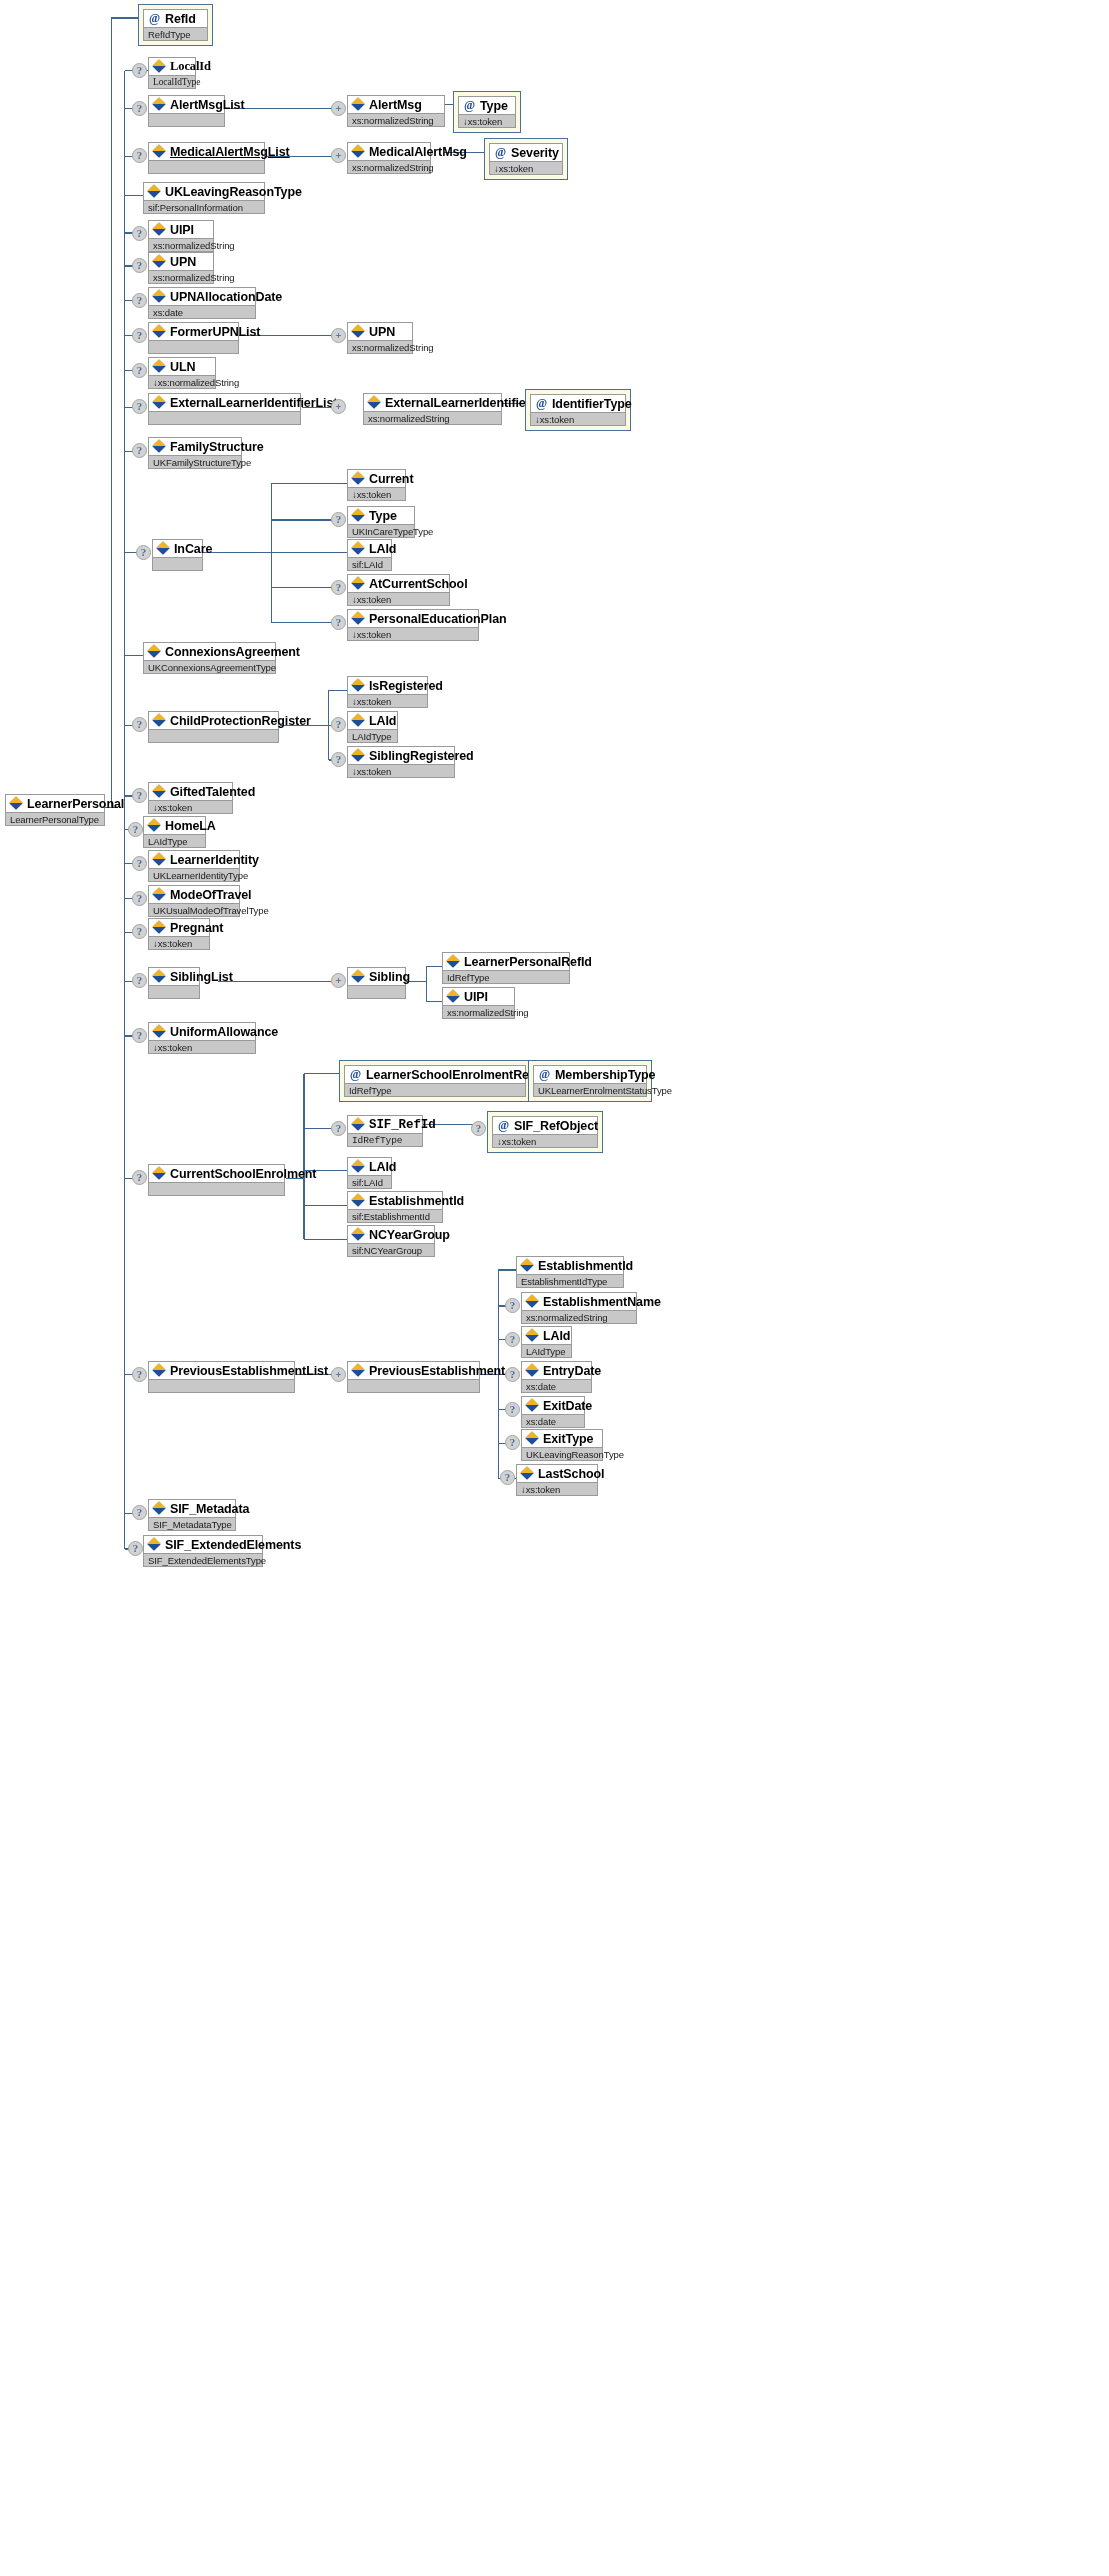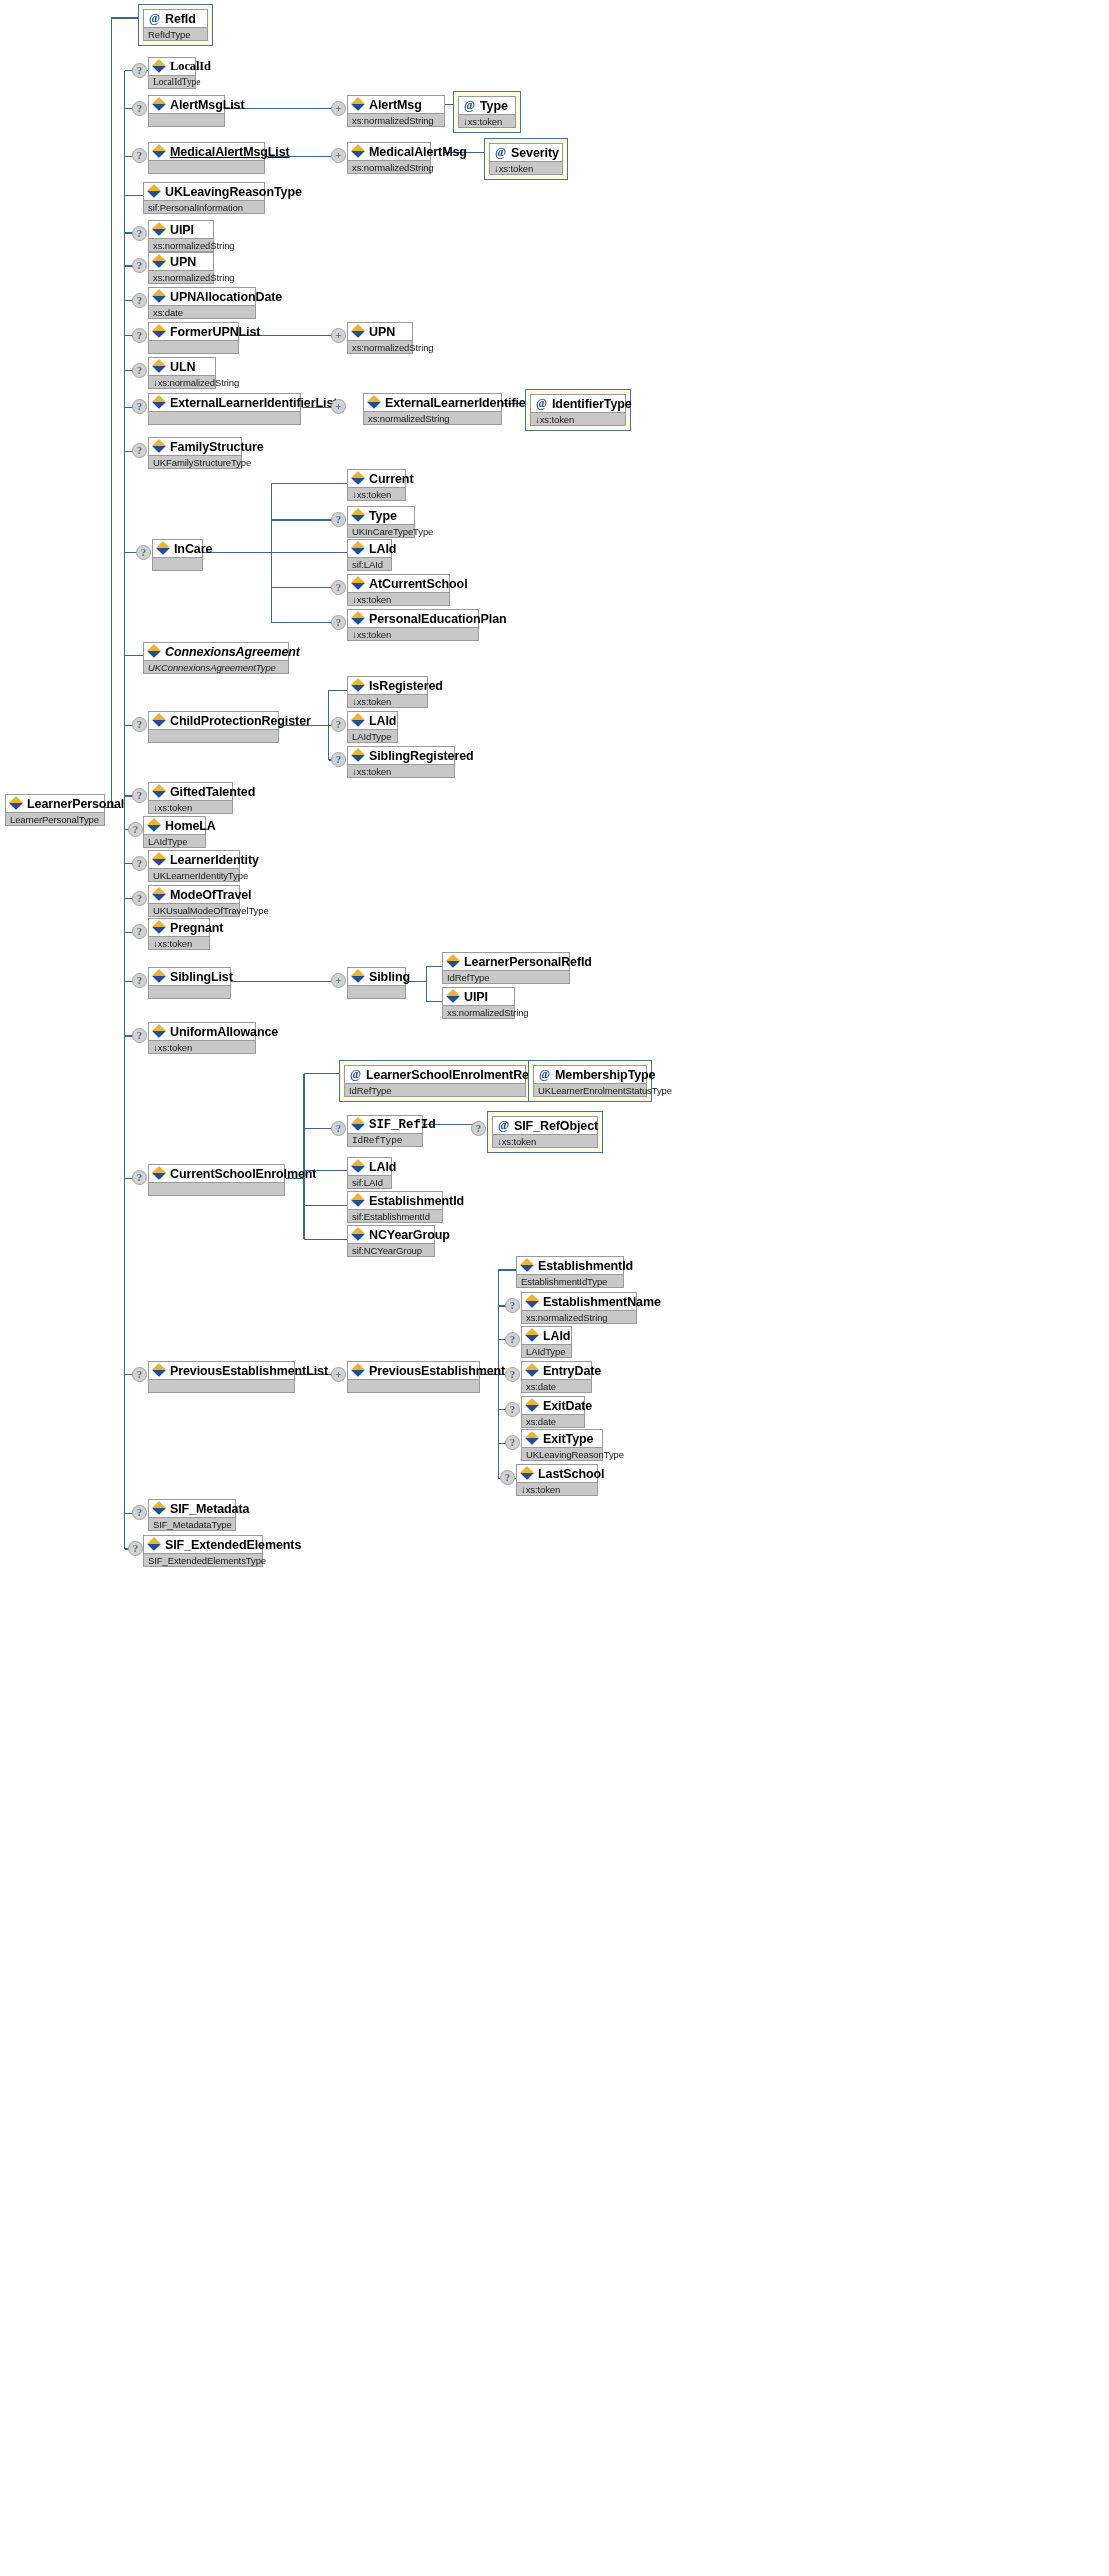--- a/index.html
+++ b/index.html
@@ -406,21 +406,21 @@
       <div class="occ" style="left: 331px; top: 615px;">?</div>
       <div class="node" style="left: 347px; top: 609px; width: 132px;">
         <div class="inner">
           <div class="title">
             <span class="ico elem"></span>
             <span>PersonalEducationPlan</span>
           </div>
           <div class="type">↓xs:token</div>
         </div>
       </div>
-      <div class="node" style="left: 143px; top: 642px; width: 146px; font-style: italic;">
+      <div class="node" style="left: 143px; top: 642px; width: 133px;">
         <div class="inner">
           <div class="title">
             <span class="ico elem"></span>
             <span>ConnexionsAgreement</span>
           </div>
           <div class="type">UKConnexionsAgreementType</div>
         </div>
       </div>
       <div class="occ" style="left: 132px; top: 717px;">?</div>
       <div class="node empty" style="left: 148px; top: 711px; width: 131px;">
@@ -505,21 +505,21 @@
       <div class="node" style="left: 148px; top: 918px; width: 62px;">
         <div class="inner">
           <div class="title">
             <span class="ico elem"></span>
             <span>Pregnant</span>
           </div>
           <div class="type">↓xs:token</div>
         </div>
       </div>
       <div class="occ" style="left: 132px; top: 973px;">?</div>
-      <div class="node empty" style="left: 148px; top: 967px; width: 83px;">
+      <div class="node empty" style="left: 148px; top: 967px; width: 52px;">
         <div class="inner">
           <div class="title">
             <span class="ico elem"></span>
             <span>SiblingList</span>
           </div>
           <div class="type"></div>
         </div>
       </div>
       <div class="occ plus" style="left: 331px; top: 973px;">+</div>
       <div class="node empty" style="left: 347px; top: 967px; width: 59px;">

